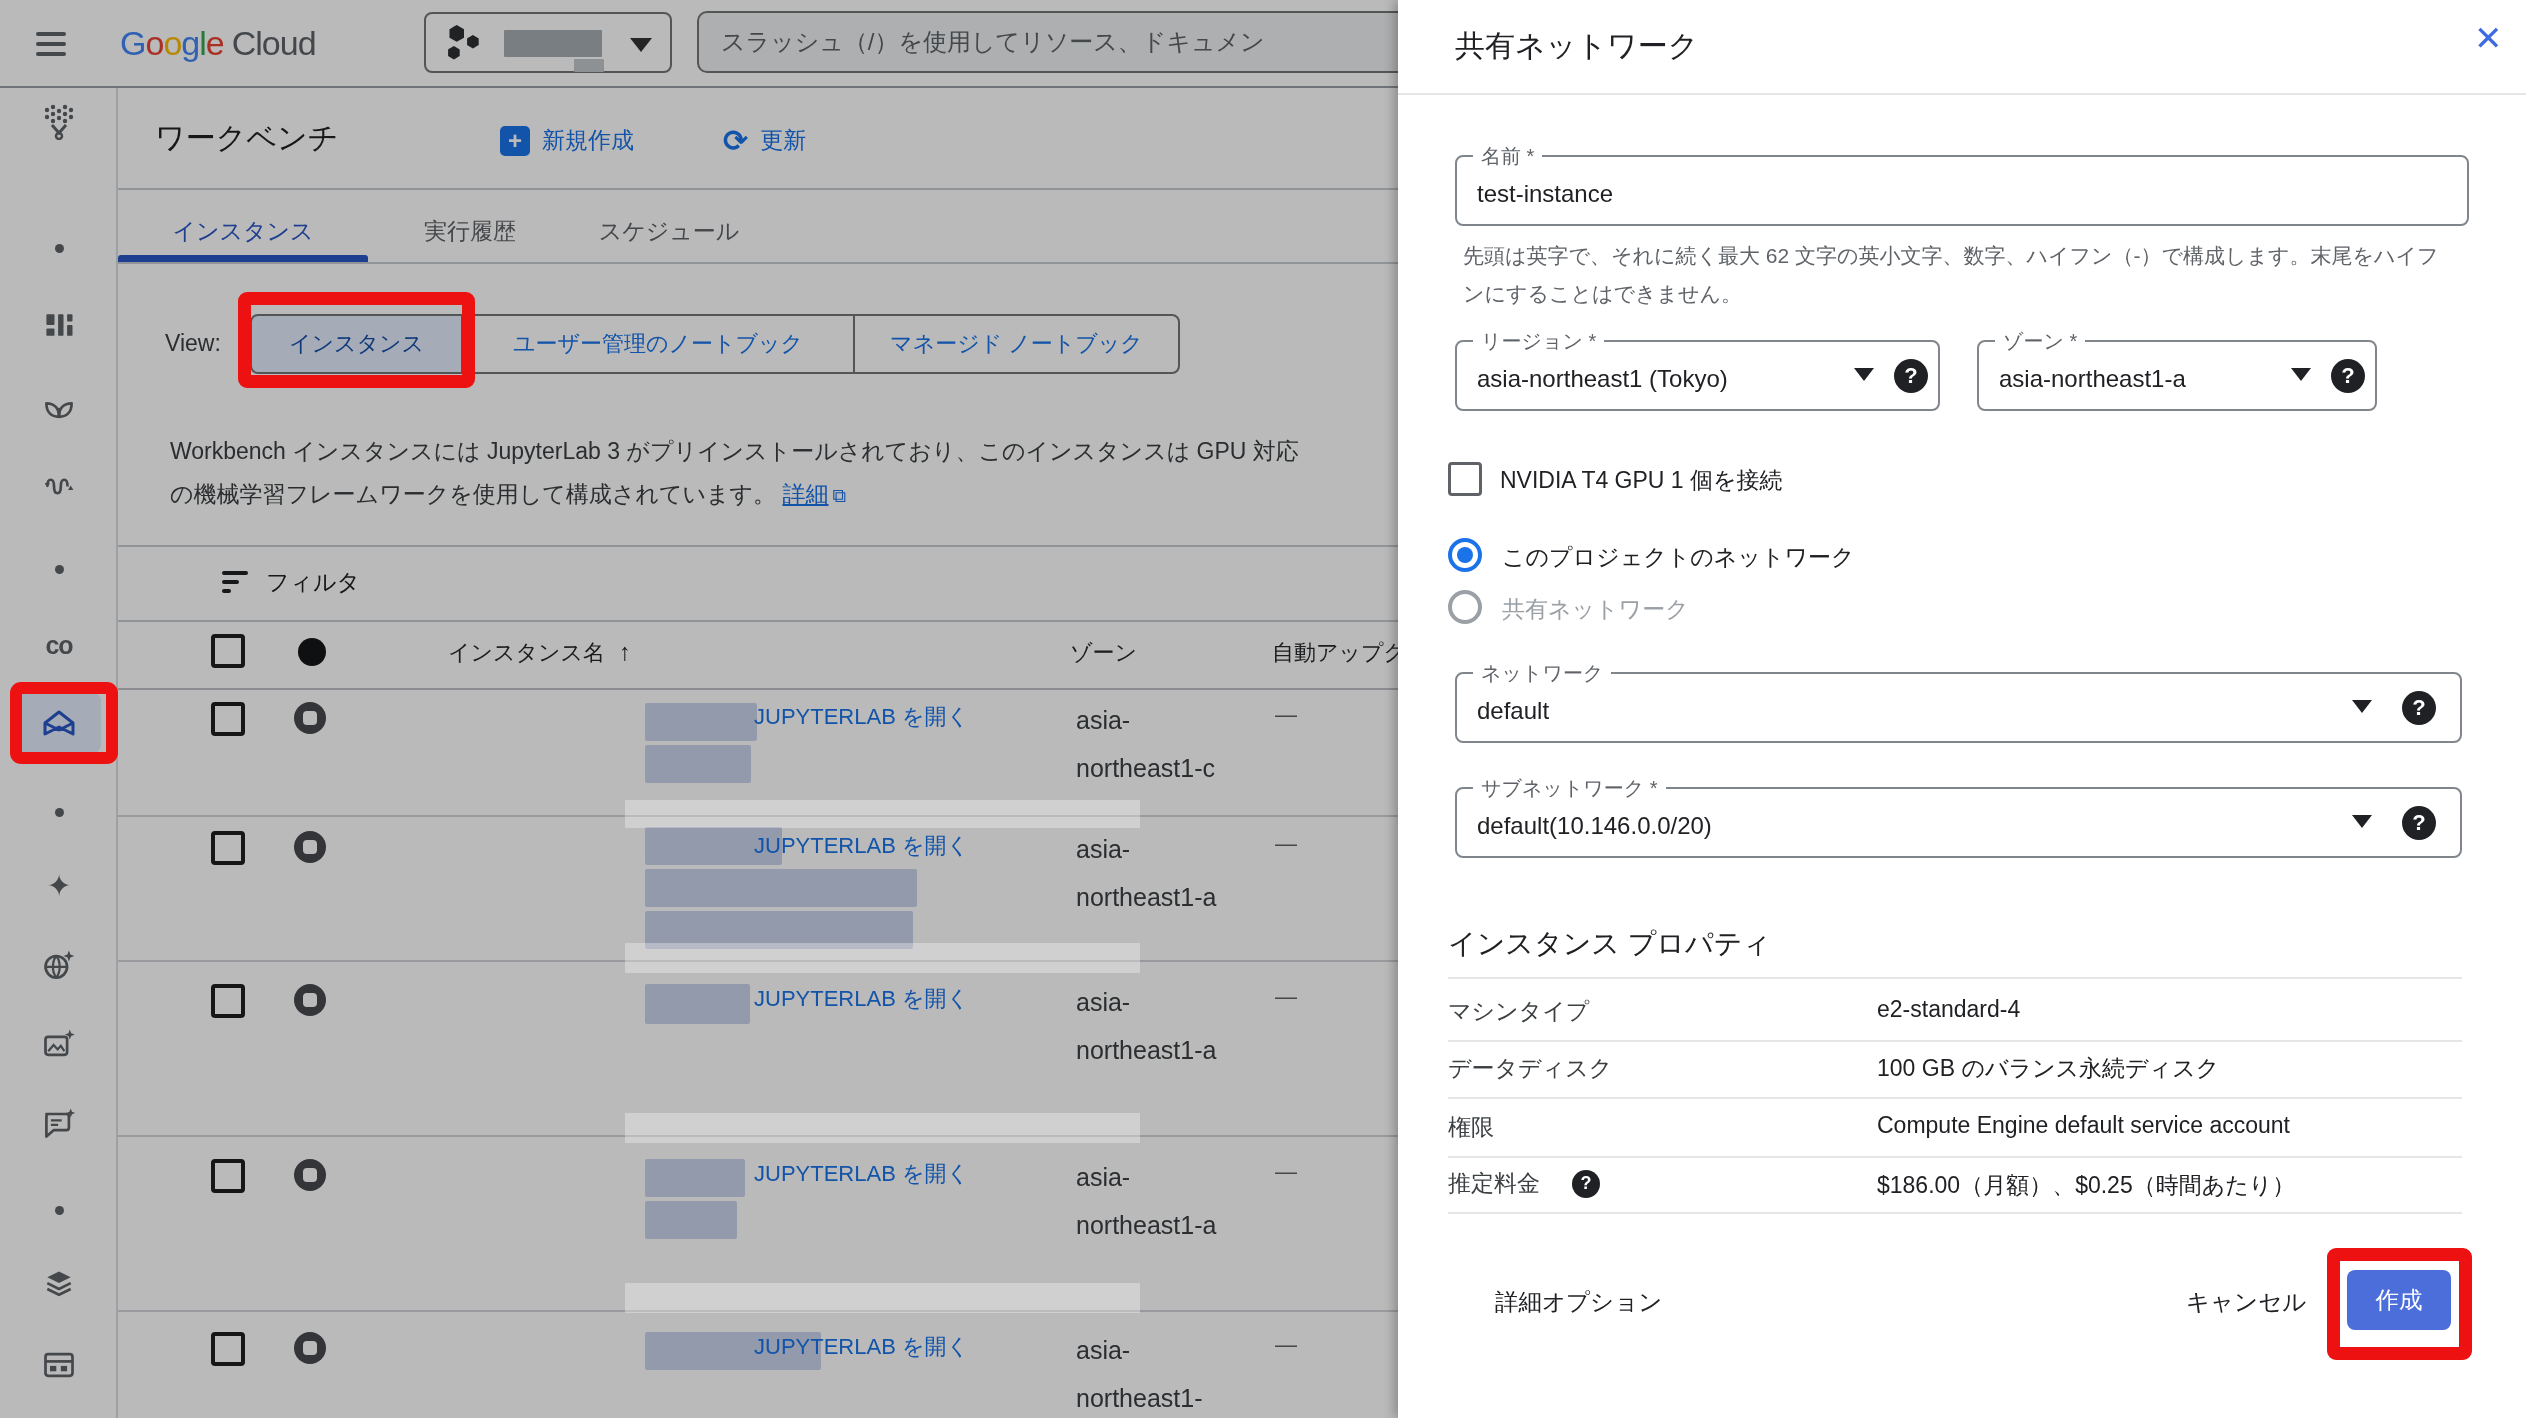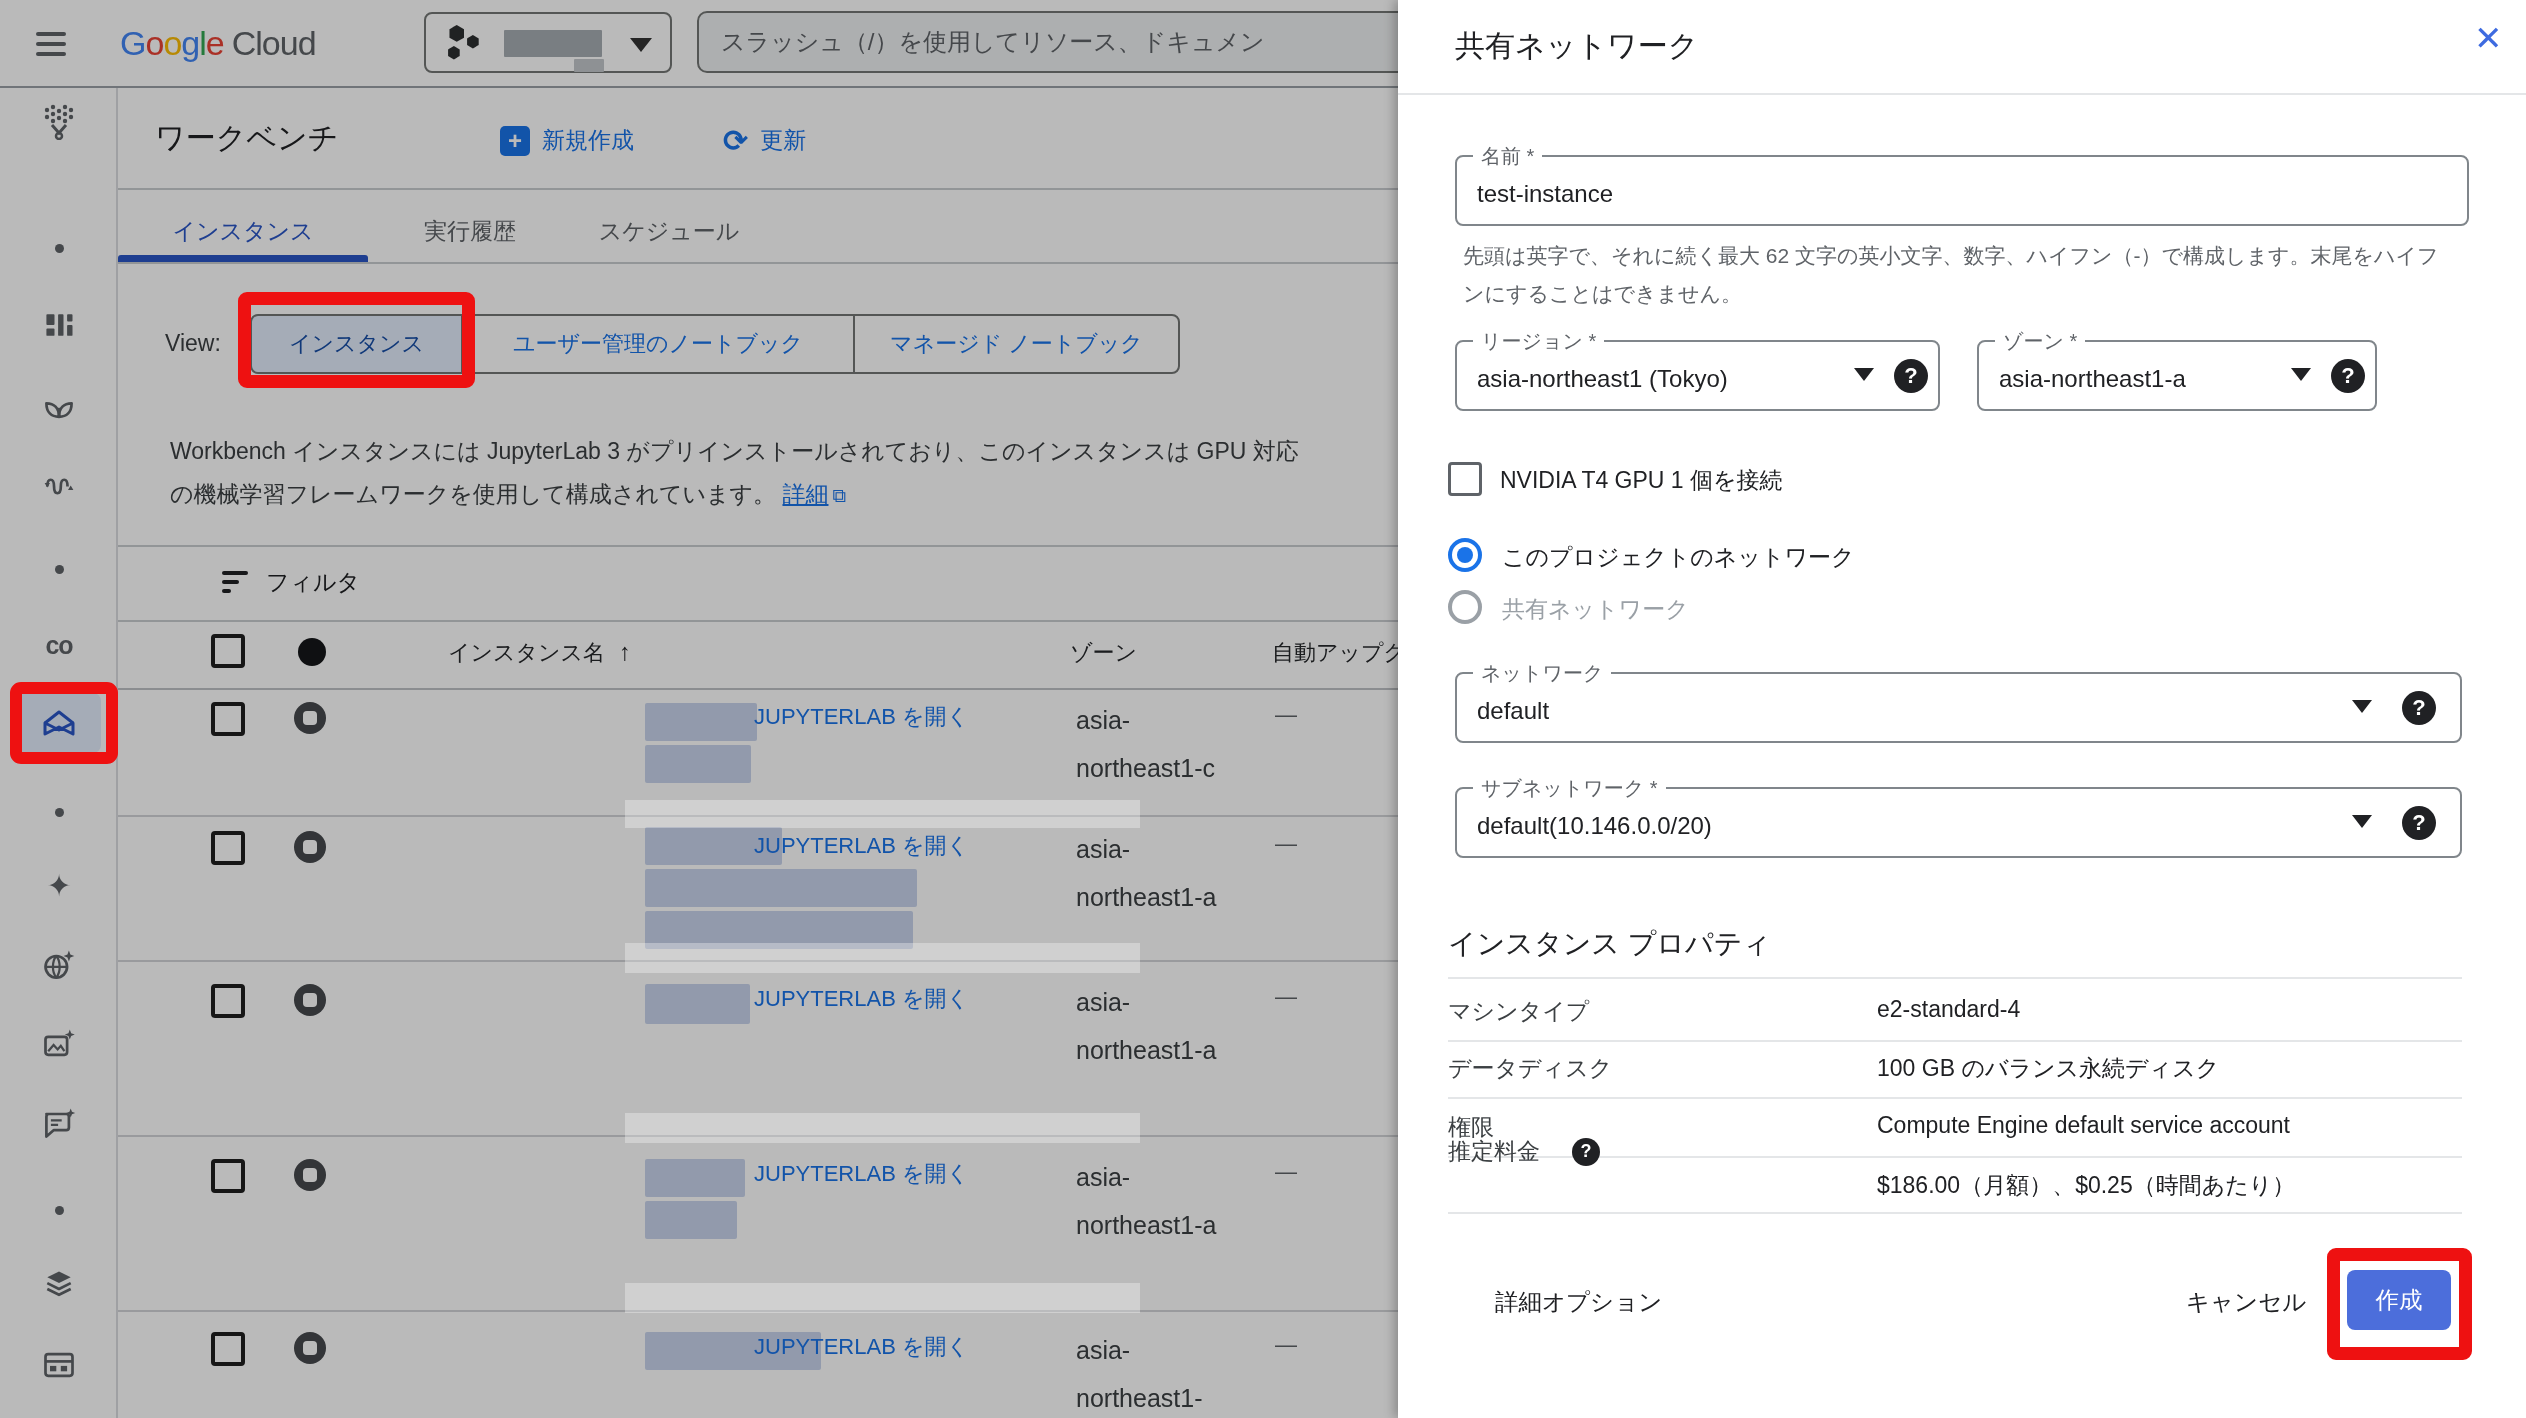--- a/index.html
+++ b/index.html
@@ -407,21 +407,21 @@
     <div class="prow-l" style="top:1053px;">
         <span>データディスク</span>
       </div>
     <div class="prow-v" style="top:1053px;">100 GB のバランス永続ディスク</div>
     <div class="prow-div" style="top:1097px;"></div>
     <div class="prow-l" style="top:1112px;">
         <span>権限</span>
       </div>
     <div class="prow-v" style="top:1112px;">Compute Engine default service account</div>
     <div class="prow-div" style="top:1156px;"></div>
-    <div class="prow-l" style="top:1136px;gap:32px;">
+    <div class="prow-l" style="top:1168px;gap:32px;">
         <span>推定料金</span>
         <span class="helpdot">?</span>
       </div>
     <div class="prow-v" style="top:1170px;">$186.00（月額）、$0.25（時間あたり）</div>
     <div class="prow-div" style="top:1212px;"></div>
 
     <div class="adv-opt">詳細オプション</div>
     <div class="cancel-btn">キャンセル</div>
     <button class="create-btn">作成</button>
     <div class="redbox" style="left:929px;top:1248px;width:145px;height:112px;"></div>

